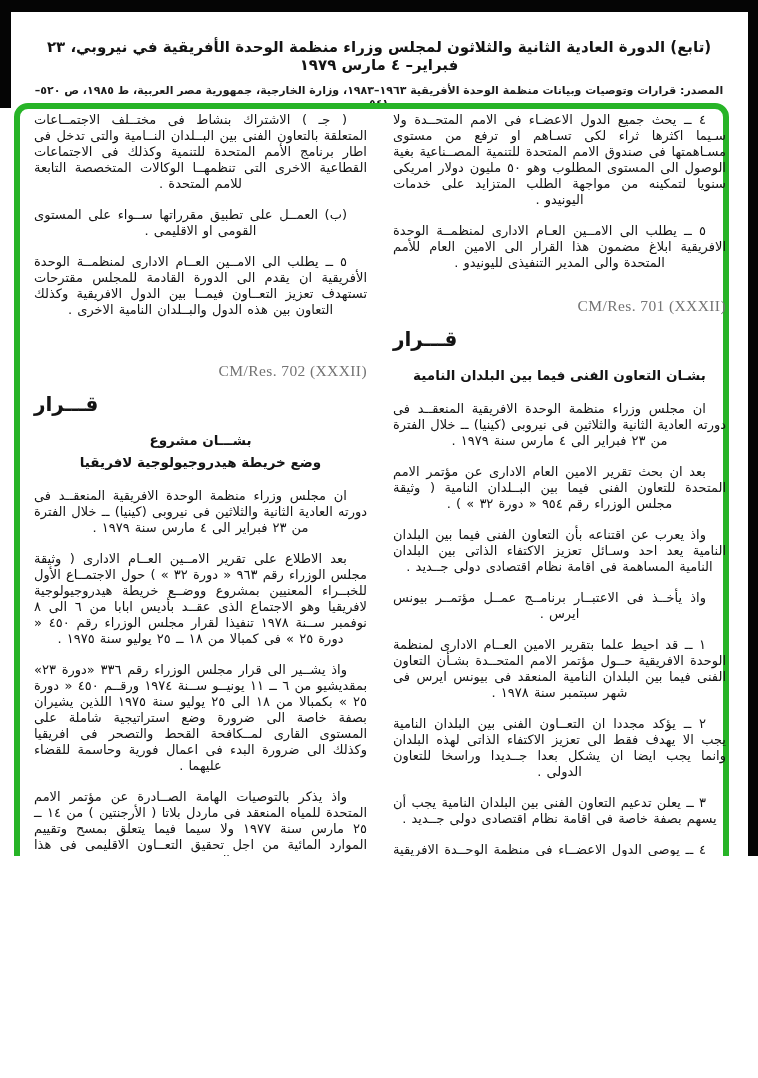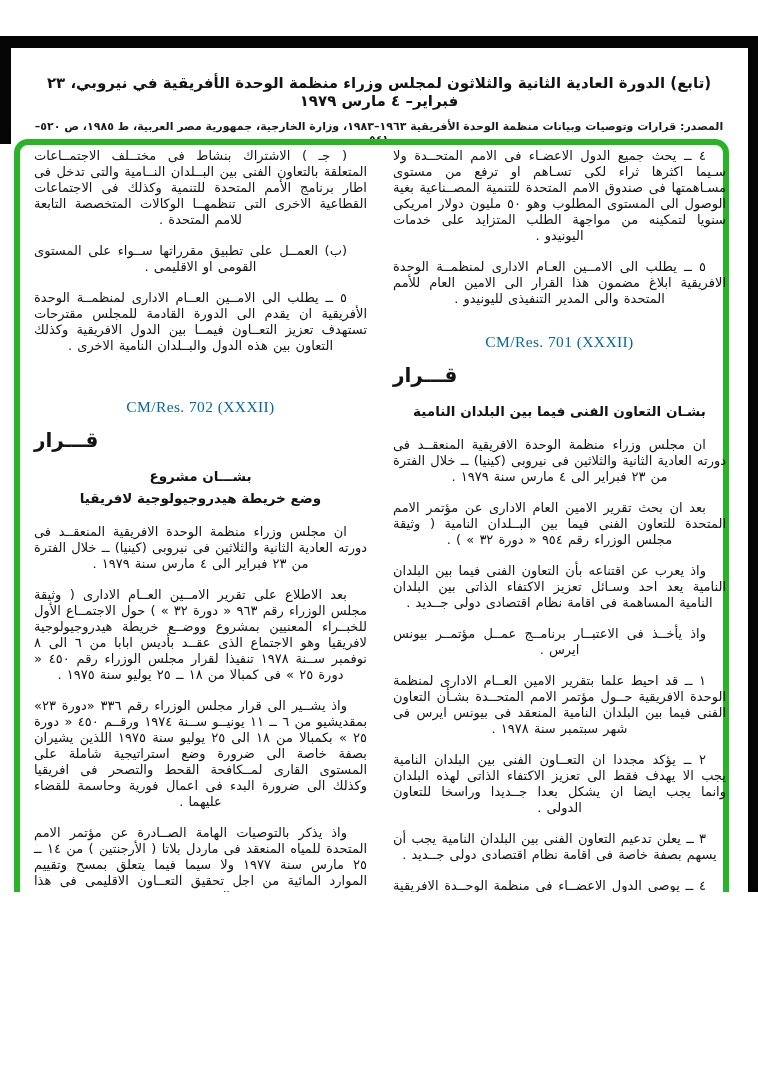--- a/index.html
+++ b/index.html
@@ -4,21 +4,20 @@
 <style>
   html, body { margin: 0; padding: 0; background: #ffffff; }
   .page {
     position: relative;
     width: 758px;
     height: 856px;
     background: #ffffff;
     overflow: hidden;
     font-family: "DejaVu Sans", sans-serif;
     color: #141414;
-    margin-top: 36px;
   }
   
   .bar { position: absolute; background: #050505; }
   .bar-top    { top: 0; left: 0; width: 758px; height: 12px; }
   .bar-left   { top: 0; left: 0; width: 11px; height: 108px; }
   .bar-right  { top: 0; right: 0; width: 10px; height: 1078px; }
 
   
   .hdr { position: absolute; left: 30px; right: 30px; text-align: center; direction: rtl; }
   .hdr1 { top: 38px; font-size: 15px; font-weight: bold; letter-spacing: 0.2px; }
@@ -51,26 +50,26 @@
     line-height: 16px;
     text-align: justify;
     text-align-last: center;
     text-indent: 20px;
     word-spacing: 1px;
   }
   .catchline { font-weight: bold; margin-top: 24px; text-align-last: justify; }
 
   .latin {
     direction: ltr;
-    text-align: center;
+    text-align: right;
     font-family: "Liberation Serif", "DejaVu Serif", serif;
     font-size: 15.5px;
     letter-spacing: 0.4px;
     margin: 26px 0 12px 0;
-    color: #0369a1;
+    color: #737373;
   }
   .latin.push-down { margin-top: 44px; }
 
   .h-qarar {
     text-align: left;
     font-weight: bold;
     font-size: 20px;
     margin: 12px 0 16px 0;
     letter-spacing: 1px;
   }

